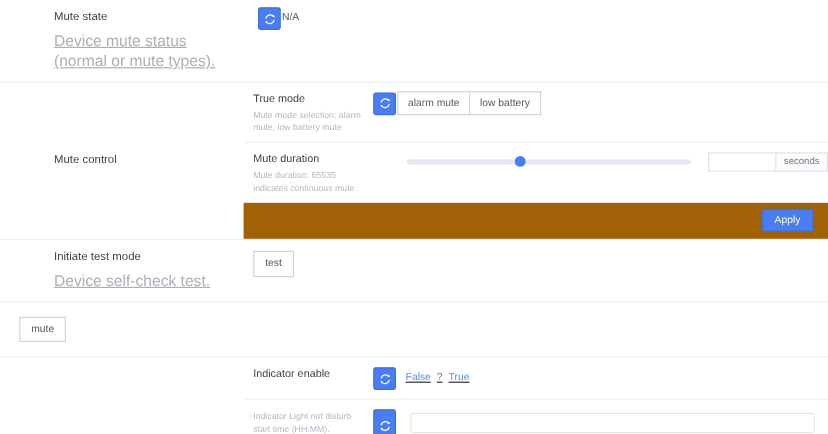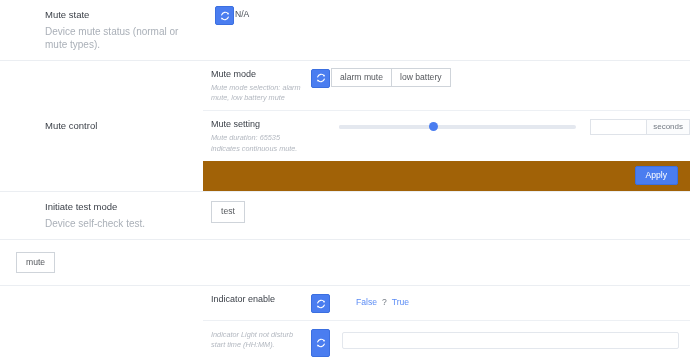--- a/index.html
+++ b/index.html
@@ -33,24 +33,25 @@
     display: flex;
     align-items: center;
     font-size: 9.5px;
     color: #3a3f47;
     line-height: 1.35;
     margin-left: 33px;
   }
   .sec-label.top { align-items: flex-start; padding-top: 9px; }
   .sec-label .lab-desc {
     display: block;
-    font-size: 10px;
+    font-size: 13px;
     color: #aab0b8;
     margin-top: 3px;
     line-height: 1.35;
+    text-decoration: underline;
   }
 
   .sec-body {
     flex: 1 1 auto;
     min-width: 0;
     box-sizing: border-box;
   }
 
   
   .field {
@@ -71,21 +72,20 @@
     font-size: 9px;
     color: #3a3f47;
     line-height: 1.45;
   }
   .f-desc {
     display: block;
     font-size: 7.3px;
     color: #b3b8c0;
     line-height: 1.4;
     margin-top: 2px;
-    font-style: italic;
   }
 
   
   .refresh-btn {
     flex: 0 0 auto;
     width: 17px;
     height: 17px;
     background: #4a7df0;
     border: 1px solid #3b6fe0;
     border-radius: 2px;
@@ -277,42 +277,42 @@
   </div>
 
   <div class="section">
     <div class="sec-label">
       <span>Mute control</span>
     </div>
     <div class="sec-body">
 
       <div class="field">
         <div class="f-label">
-          <span>Mute mode</span>
+          <span>True mode</span>
           <span class="f-desc">Mute mode selection: alarm mute, low battery mute</span>
         </div>
         <div class="refresh-btn" title="refresh">
           <svg width="10" height="10" viewBox="0 0 16 16" aria-hidden="true">
             <path d="M13.2 4.6A6 6 0 0 0 2.6 6.4" fill="none" stroke="#ffffff" stroke-width="1.7" stroke-linecap="round"></path>
             <path d="M2.8 11.4A6 6 0 0 0 13.4 9.6" fill="none" stroke="#ffffff" stroke-width="1.7" stroke-linecap="round"></path>
             <path d="M13.6 2.2v2.8h-2.8z" fill="#ffffff"></path>
             <path d="M2.4 13.8V11h2.8z" fill="#ffffff"></path>
           </svg>
         </div>
         <div class="ctl">
           <div class="btn-group">
             <button class="gbtn">alarm mute</button>
             <button class="gbtn">low battery</button>
           </div>
         </div>
       </div>
 
       <div class="field no-div">
         <div class="f-label">
-          <span>Mute setting</span>
+          <span>Mute duration</span>
           <span class="f-desc">Mute duration: 65535 indicates continuous mute.</span>
         </div>
         <div class="ctl" style="padding-left:28px;justify-content:center;">
           <div class="slider-wrap">
             <div class="slider">
               <div class="fill" style="width: 40%;"></div>
               <div class="knob" style="left: 40%;"></div>
             </div>
             <div class="num-group">
               <input class="num-input" type="text" value="" style="">
@@ -367,21 +367,21 @@
           <span>Indicator enable</span>
         </div>
         <div class="refresh-btn" title="refresh">
           <svg width="10" height="10" viewBox="0 0 16 16" aria-hidden="true">
             <path d="M13.2 4.6A6 6 0 0 0 2.6 6.4" fill="none" stroke="#ffffff" stroke-width="1.7" stroke-linecap="round"></path>
             <path d="M2.8 11.4A6 6 0 0 0 13.4 9.6" fill="none" stroke="#ffffff" stroke-width="1.7" stroke-linecap="round"></path>
             <path d="M13.6 2.2v2.8h-2.8z" fill="#ffffff"></path>
             <path d="M2.4 13.8V11h2.8z" fill="#ffffff"></path>
           </svg>
         </div>
-        <div class="ctl" style="padding-left:26px;">
+        <div class="ctl" style="padding-left:8px;text-decoration:underline;">
           <div class="bool-links">
             <span class="bool-link">False</span>
             <span class="bool-sep">?</span>
             <span class="bool-link">True</span>
           </div>
         </div>
       </div>
 
       <div class="field">
         <div class="f-label">

